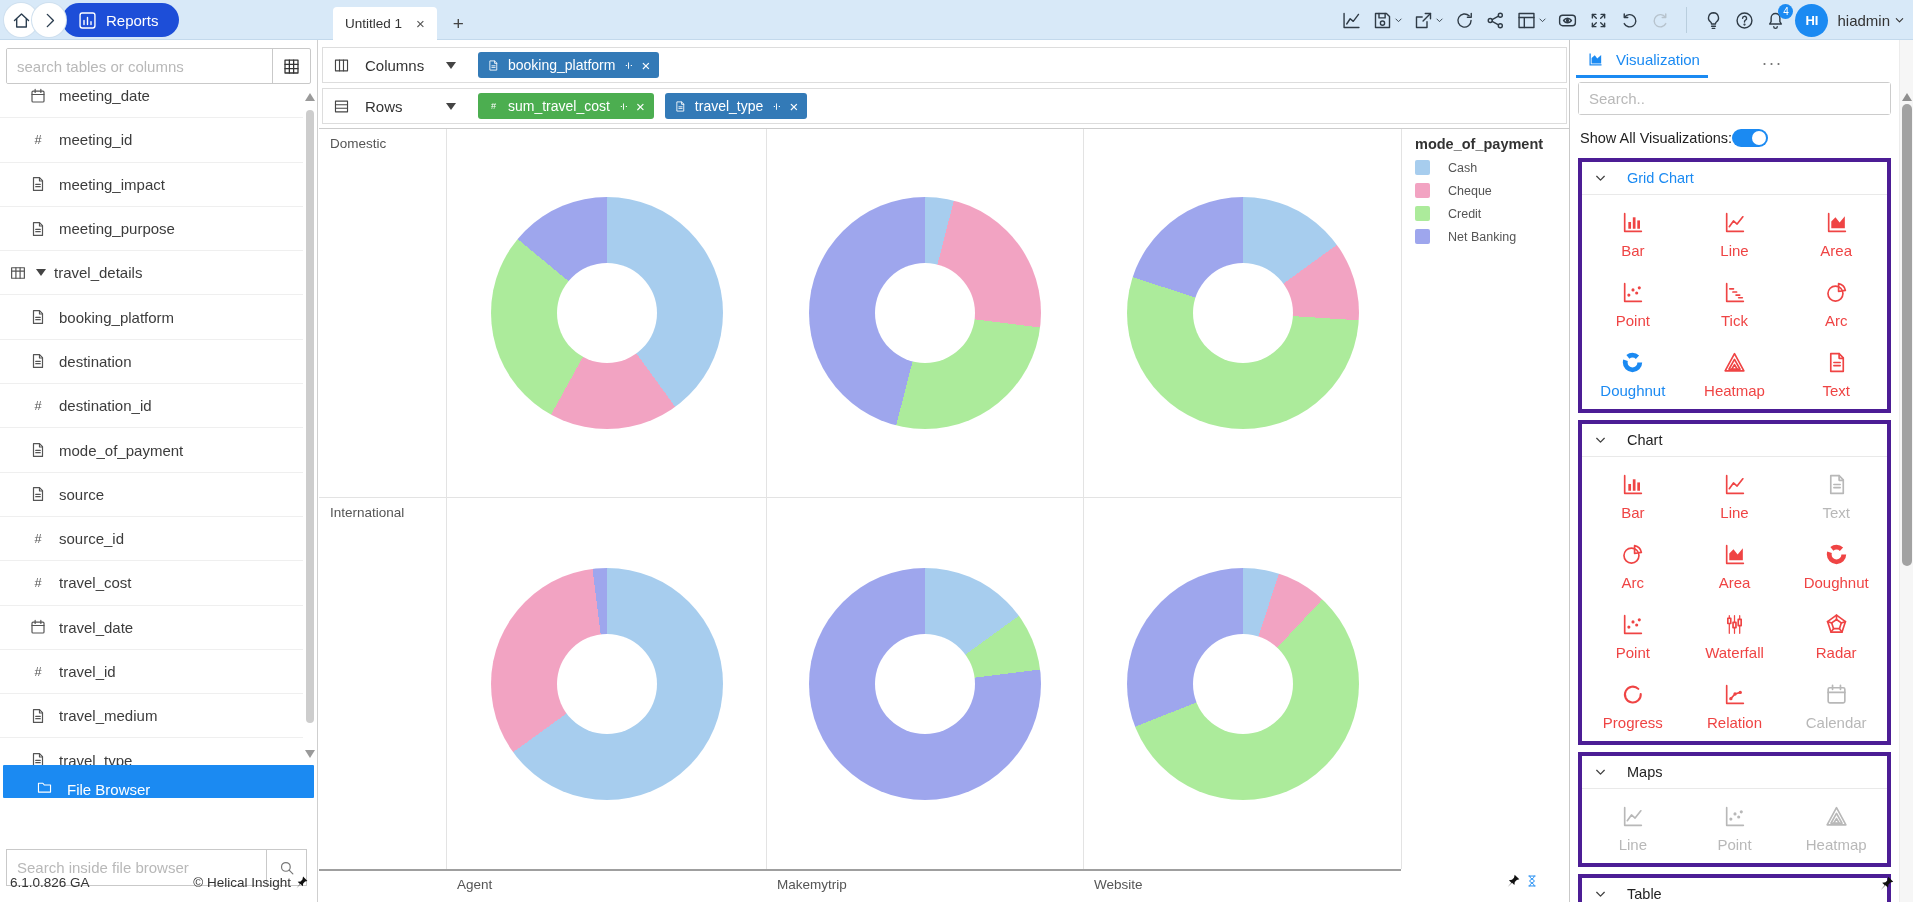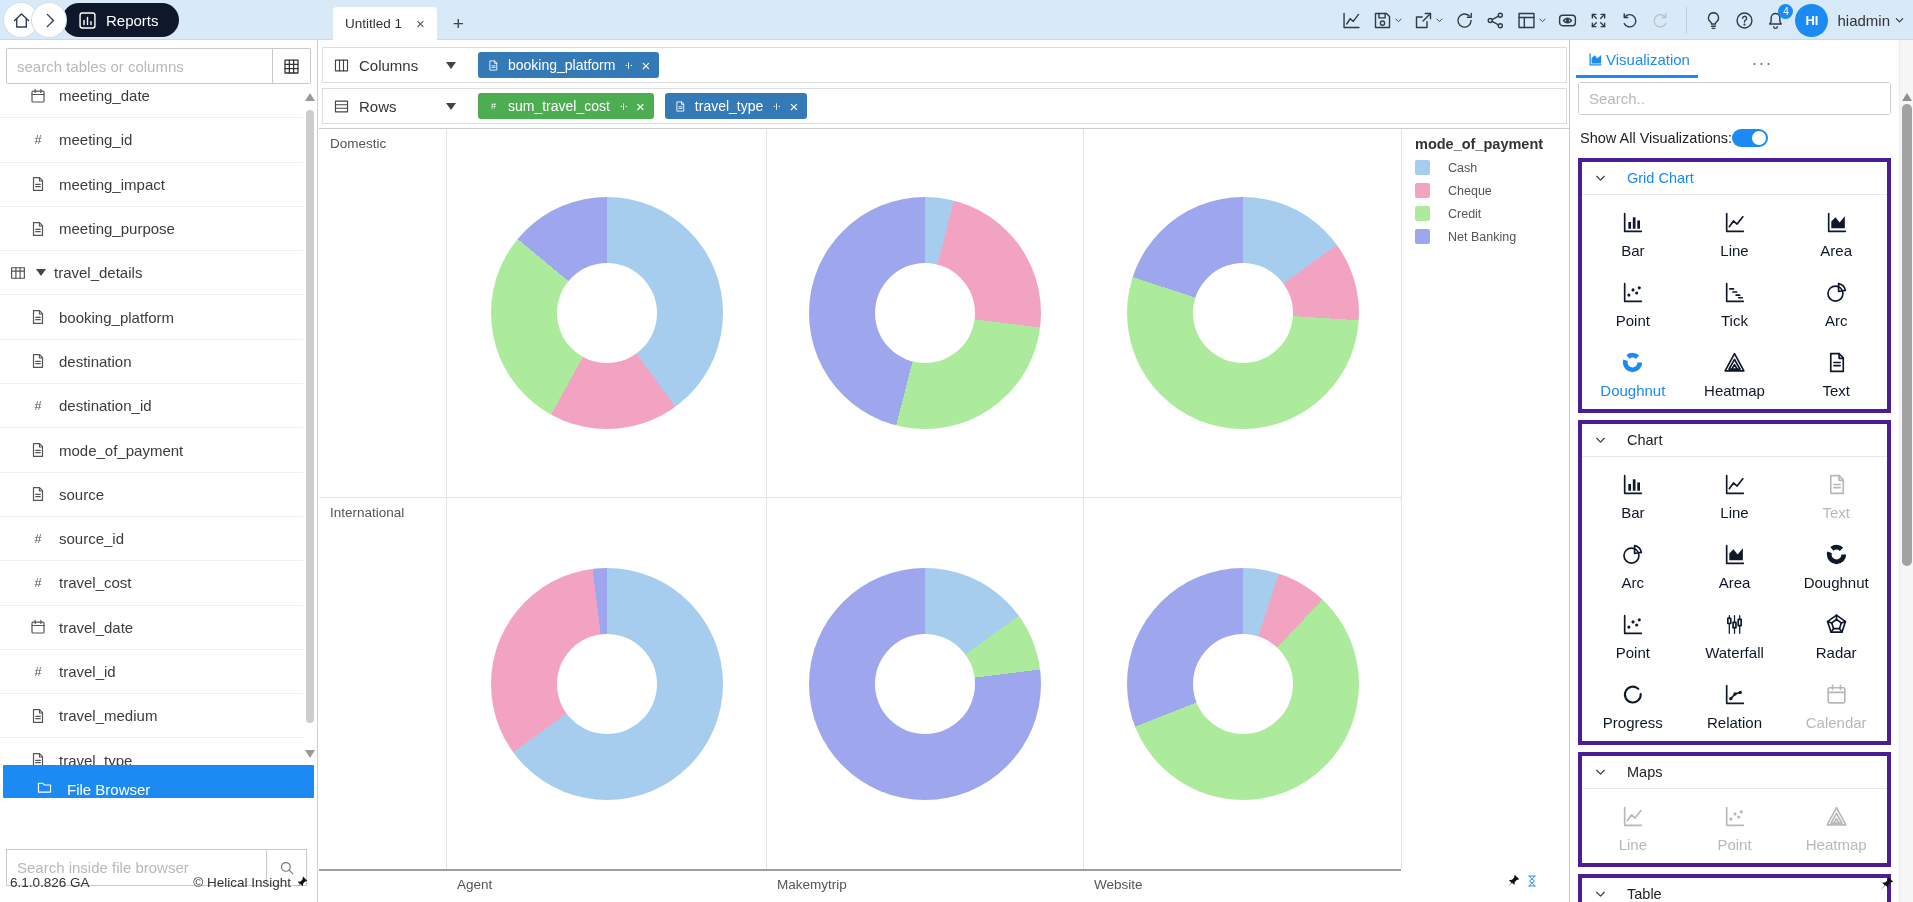--- a/index.html
+++ b/index.html
@@ -5,21 +5,21 @@
   * { margin:0; padding:0; box-sizing:border-box; }
   html,body { width:1913px; height:902px; overflow:hidden; }
   body { font-family:"Liberation Sans", sans-serif; font-size:14px; color:#333; background:#fff; }
   .app { position:relative; width:1913px; height:902px; overflow:hidden; background:#fff; }
 
   
   .topbar { position:absolute; top:0; left:0; right:0; height:40px; background:#d8e9f8; border-bottom:1px solid #c3d9ec; }
   .tb-left { position:absolute; left:4px; top:3px; display:flex; align-items:center; }
   .circle-btn { width:34px; height:34px; border-radius:50%; background:#fff; box-shadow:0 0 0 1px #cfe0ef; display:flex; align-items:center; justify-content:center; color:#2c3e50; margin-right:-6px; position:relative; }
   .circle-btn svg { width:18px; height:18px; }
-  .reports-pill { height:34px; margin-left:2px; border-radius:17px; background:#0f172a; color:#fff; display:flex; align-items:center; gap:8px; padding:0 20px 0 14px; font-size:15px; }
+  .reports-pill { height:34px; margin-left:2px; border-radius:17px; background:#1d4ed8; color:#fff; display:flex; align-items:center; gap:8px; padding:0 20px 0 14px; font-size:15px; }
   .reports-pill svg { width:17px; height:17px; }
   .tab-strip { position:absolute; left:333px; top:7px; display:flex; align-items:flex-end; }
   .tab { background:#fff; border-radius:4px 4px 0 0; height:33px; display:flex; align-items:center; gap:14px; padding:0 12px; font-size:13.5px; color:#333; }
   .tab-close { color:#555; font-size:15px; cursor:default; }
   .tab-add { margin-left:16px; font-size:19px; color:#444; height:33px; display:flex; align-items:center; }
   .tb-icons { position:absolute; right:8px; top:0; height:40px; display:flex; align-items:center; gap:9px; color:#2f3b46; }
   .ticon { width:22px; height:22px; display:inline-flex; align-items:center; justify-content:center; position:relative; }
   .ticon svg { width:21px; height:21px; }
   .with-caret { display:flex; align-items:center; gap:1px; }
   .mini-caret svg { width:9px; height:9px; }
@@ -59,21 +59,21 @@
   .sb-footer { position:absolute; left:0; right:0; bottom:0; height:40px; display:flex; align-items:center; justify-content:space-between; padding:0 8px 0 10px; font-size:13.5px; color:#333; }
   .brand { display:flex; align-items:center; gap:3px; }
   .brand .pin-ic { width:15px; height:15px; color:#111; }
   .brand .pin-ic svg{ width:15px; height:15px; }
 
   
   .center { position:absolute; top:40px; left:319px; width:1250px; bottom:0; background:#fff; }
   .shelf { position:absolute; left:3px; right:2px; height:36px; border:1px solid #ddd; background:#fff; display:flex; align-items:center; }
   .shelf.columns { top:7px; }
   .shelf.rows { top:48px; }
-  .shelf-label { width:133px; display:flex; align-items:center; gap:9px; padding-left:10px; font-size:15px; color:#333; }
+  .shelf-label { width:133px; display:flex; align-items:center; gap:15px; padding-left:10px; font-size:15px; color:#333; }
   .shelf-label .sicon { width:17px; height:17px; color:#444; }
   .shelf-label .sicon svg { width:17px; height:17px; }
   .shelf-caret { margin-left:auto; width:0; height:0; border:5px solid transparent; border-top:7px solid #444; margin-top:6px; }
   .pills { display:flex; gap:11px; margin-left:22px; }
   .pill { height:26px; border-radius:3px; color:#fff; display:flex; align-items:center; gap:8px; padding:0 9px; font-size:14px; }
   .pill .picon { width:13px; height:13px; display:flex; }
   .pill .picon svg { width:13px; height:13px; }
   .pill .split { transform:rotate(90deg); font-size:13px; margin-left:2px; }
   .pill .pclose { font-size:15px; margin-left:1px; }
 
@@ -92,38 +92,38 @@
   .chart-pins .pin-ic { width:16px; height:16px; color:#111; }
   .chart-pins .pin-ic svg { width:16px; height:16px; }
   .chart-pins .hg { width:14px; height:16px; color:#1b8af2; }
   .chart-pins .hg svg { width:14px; height:16px; }
   .doughnut { position:relative; width:232px; height:232px; border-radius:50%; }
   .doughnut .hole { position:absolute; left:50%; top:50%; width:100px; height:100px; border-radius:50%; background:#fff; transform:translate(-50%,-50%); }
 
   
   .vizpanel { position:absolute; top:40px; right:0; width:344px; bottom:0; background:#fff; border-left:1px solid #c9c9c9; }
   .viz-head { position:absolute; top:0; left:0; right:14px; height:38px; display:flex; align-items:center; }
-  .viz-tab { display:flex; align-items:center; color:#1b8af2; font-size:15px; padding:0 14px; height:100%; position:relative; }
+  .viz-tab { display:flex; align-items:center; gap:10px; color:#1b8af2; font-size:15px; padding:0 14px; height:100%; position:relative; }
   .viz-tab svg { width:17px; height:17px; }
   .viz-tab .underline { position:absolute; left:6px; right:6px; bottom:0; height:3px; background:#1b8af2; }
   .viz-more { margin-left:48px; color:#777; font-size:18px; letter-spacing:2px; }
   .viz-search { position:absolute; top:42px; left:8px; right:22px; height:33px; border:1px solid #ccc; border-radius:3px; display:flex; }
   .viz-search input { flex:1; border:0; outline:none; padding:0 10px; font-size:15px; color:#333; font-family:inherit; }
   .viz-search input::placeholder { color:#b8b8b8; }
   .viz-toggle-row { position:absolute; top:84px; left:10px; right:22px; height:28px; display:flex; align-items:center; gap:0; font-size:14.5px; color:#222; }
   .toggle { width:36px; height:18px; border-radius:9px; background:#1b8af2; position:relative; }
   .toggle .knob { position:absolute; top:2px; right:2px; width:14px; height:14px; border-radius:50%; background:#fff; }
   .viz-sections { position:absolute; top:118px; left:8px; right:22px; bottom:0; overflow:hidden; }
   .viz-section { border:4px solid #4c1d95; margin-bottom:7px; background:#fff; }
   .viz-sec-head { display:flex; align-items:center; gap:20px; padding:8px 12px; font-size:14.5px; border-bottom:1px solid #e9e9e9; color:#222; }
   .viz-sec-head.accent { color:#1b8af2; }
   .viz-sec-head .chev { width:13px; height:13px; color:#444; display:flex; }
   .viz-sec-head .chev svg { width:13px; height:13px; }
   .viz-items { display:grid; grid-template-columns:1fr 1fr 1fr; padding:14px 0 10px; row-gap:20px; }
-  .viz-item { display:flex; flex-direction:column; align-items:center; gap:7px; color:#0f172a; }
+  .viz-item { display:flex; flex-direction:column; align-items:center; gap:7px; color:#ef4444; }
   .viz-item .vicon { width:26px; height:26px; display:flex; align-items:center; justify-content:center; }
   .viz-item .vicon svg { width:25px; height:25px; }
   .viz-item .vlabel { font-size:15px; }
   .viz-item.selected { color:#1b8af2; }
   .viz-item.disabled { color:#b8b8b8; }
   .viz-scroll { position:absolute; top:0; right:0; width:14px; bottom:0; background:#f6f6f6; border-left:1px solid #ececec; }
   .viz-scroll .arr-up { position:absolute; top:48px; left:2px; width:0; height:0; border:5px solid transparent; border-bottom:8px solid #8f8f8f; }
   .viz-scroll .thumb { position:absolute; top:64px; left:2px; width:10px; height:462px; background:#a2a2a2; border-radius:5px; }
   .viz-pin { position:absolute; right:18px; bottom:10px; width:17px; height:17px; color:#111; }
   .viz-pin svg { width:17px; height:17px; }

